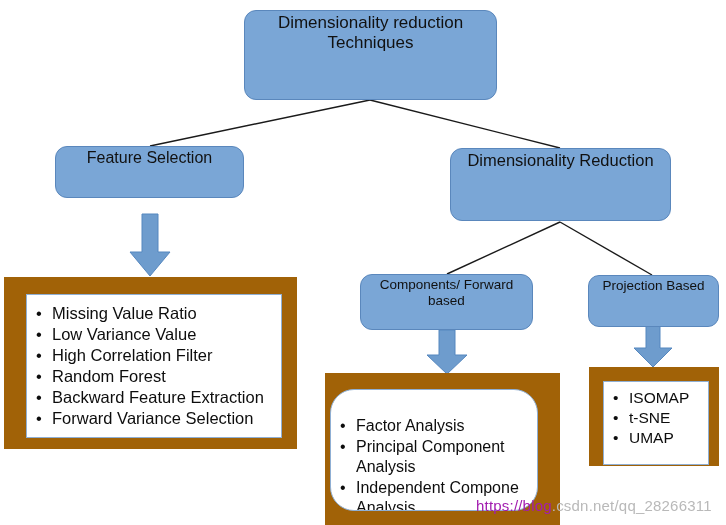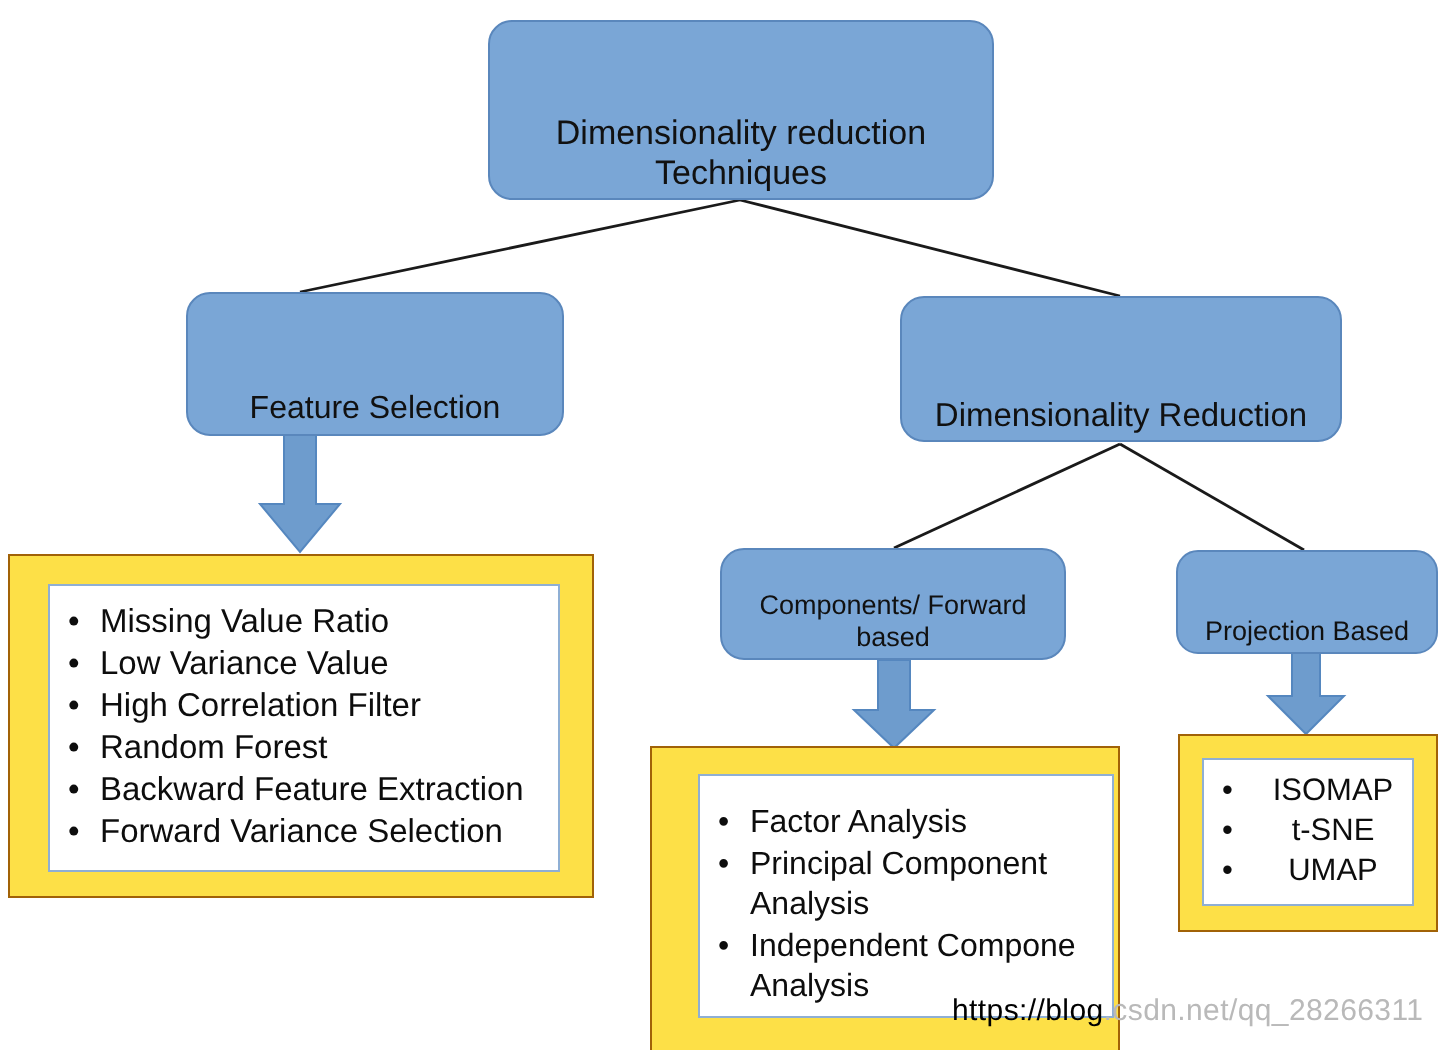--- a/index.html
+++ b/index.html
@@ -29,44 +29,44 @@
   }
 
   
   .node {
     position: absolute;
     box-sizing: border-box;
     background: #7AA6D6;
     border: 1px solid #5A87BC;
     border-radius: 12px;
     display: flex;
-    align-items: flex-end;
+    align-items: flex-start;
     justify-content: center;
     text-align: center;
     color: #111111;
     line-height: 1.18;
     padding: 2px 6px;
   }
   .node-title {
     display: block;
     white-space: pre-line;
   }
 
   #node-root        { left: 244px; top: 10px;  width: 253px; height: 90px;  font-size: 17px; }
-  #node-feature     { left: 55px;  top: 146px; width: 189px; height: 72px;  font-size: 16px; margin-left: 38px; }
+  #node-feature     { left: 55px;  top: 146px; width: 189px; height: 52px;  font-size: 16px; }
   #node-dimred      { left: 450px; top: 148px; width: 221px; height: 73px;  font-size: 16.5px; }
   #node-components  { left: 360px; top: 274px; width: 173px; height: 56px;  font-size: 13.5px; }
   #node-projection  { left: 588px; top: 275px; width: 131px; height: 52px;  font-size: 13.5px; border-radius: 11px; }
 
   
   .listbox {
     position: absolute;
     box-sizing: border-box;
-    background: #fde047;
-    border: 1px solid #a16207;
+    background: #a16207;
+    border: 3px solid #a16207;
   }
   .listbox-inner {
     position: absolute;
     background: #ffffff;
     border: 1px solid #8FAFD4;
     box-sizing: border-box;
     overflow: hidden;
   }
   .bullets {
     list-style: none;
@@ -91,45 +91,45 @@
 
   #list-feature  { left: 4px;   top: 277px; width: 293px; height: 172px; }
   #list-feature .listbox-inner {
     left: 19px; top: 14px; width: 256px; height: 144px;
     padding: 8px 0 0 6px;
   }
   #list-feature .bullets { font-size: 16.5px; line-height: 21px; }
 
   #list-components { left: 325px; top: 373px; width: 235px; height: 162px; }
   #list-components .listbox-inner {
-    left: 23px; top: 13px; width: 208px; height: 122px;
-    padding: 14px 0 0 6px;
+    left: 2px; top: 13px; width: 208px; height: 122px;
+    padding: 26px 0 0 6px;
+    border-radius: 24px;
   }
   #list-components .bullets { font-size: 16px; line-height: 20.5px; }
 
   #list-projection { left: 589px; top: 367px; width: 130px; height: 99px; }
   #list-projection .listbox-inner {
-    left: 11px; top: 11px; width: 106px; height: 74px;
+    left: 11px; top: 11px; width: 106px; height: 84px;
     padding: 6px 0 0 6px;
-    text-align: center;
   }
   #list-projection .bullets { font-size: 15.5px; line-height: 20px; }
 
   
   #watermark {
     position: absolute;
     left: 476px;
     top: 497px;
     font-size: 15px;
     color: #b9b9b9;
     white-space: nowrap;
     letter-spacing: 0.2px;
   }
   #watermark .wm-over {
-    color: #000000;
+    color: #a21caf;
   }
 </style>
 </head>
 <body>
 
 <div id="canvas">
 
   <svg id="lines" viewBox="0 0 726 525" width="726" height="525">
 
     <polyline points="370,100 150,146" fill="none" stroke="#1a1a1a" stroke-width="1.4"></polyline>

